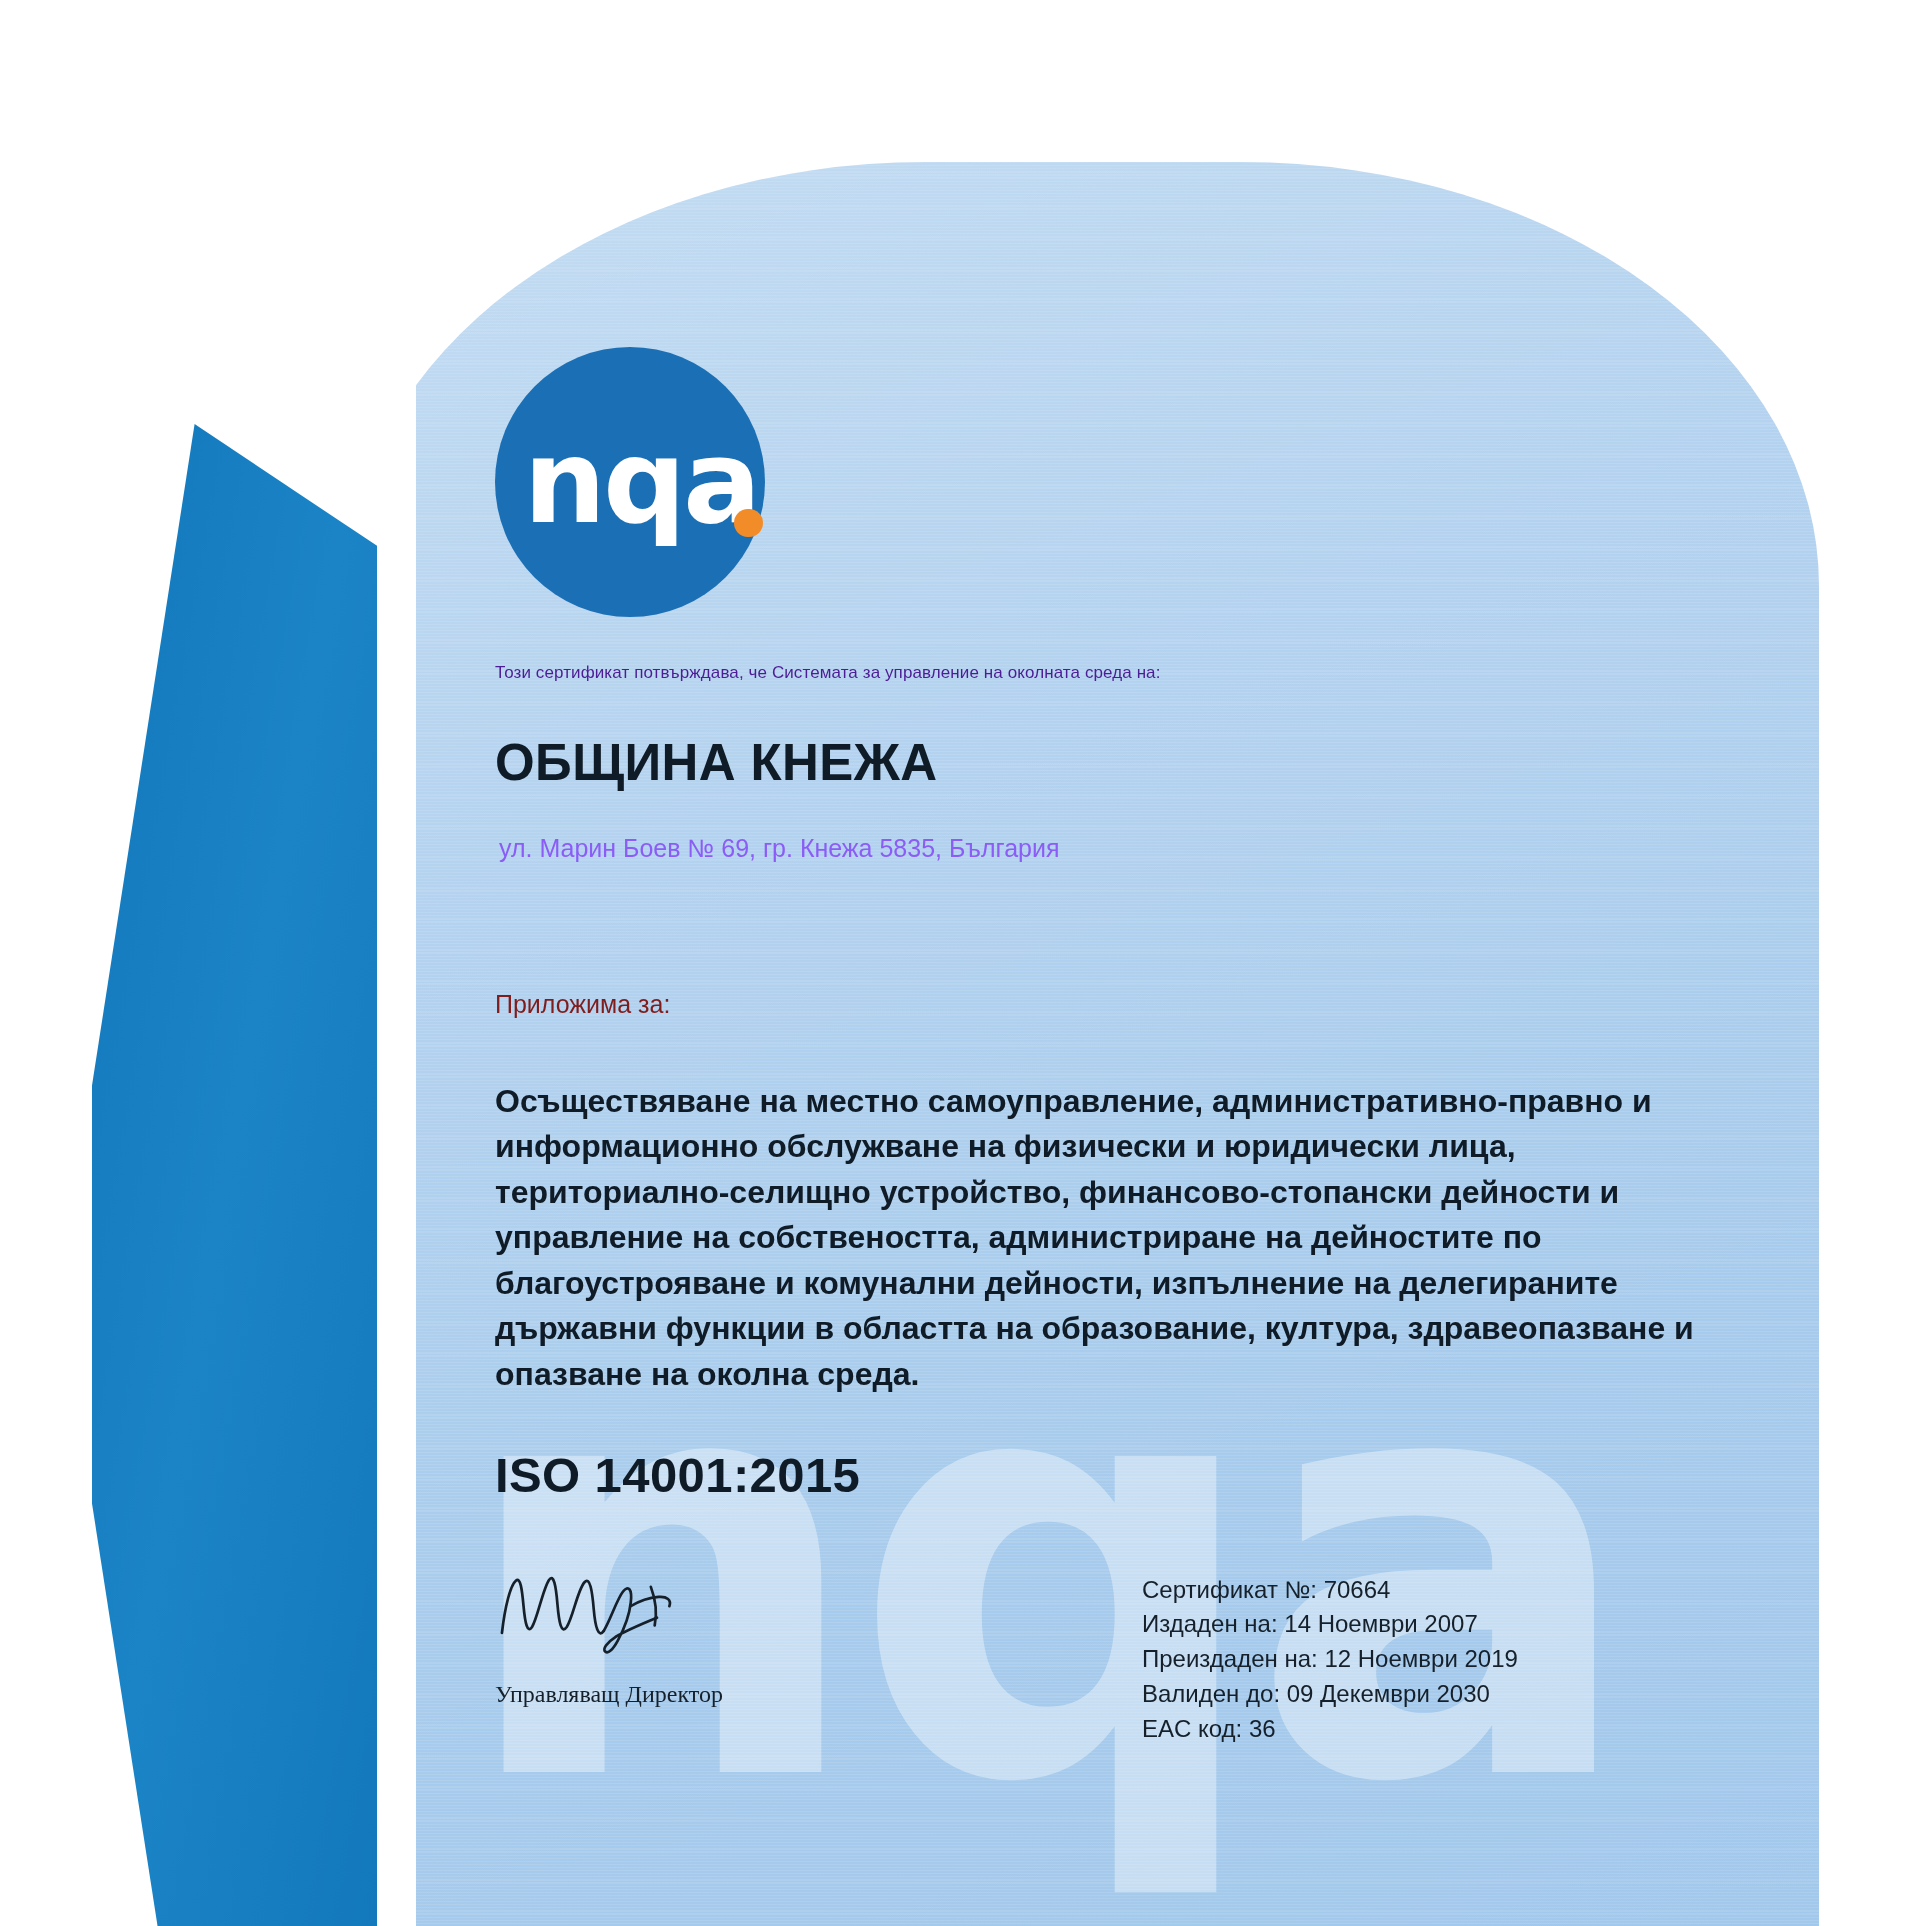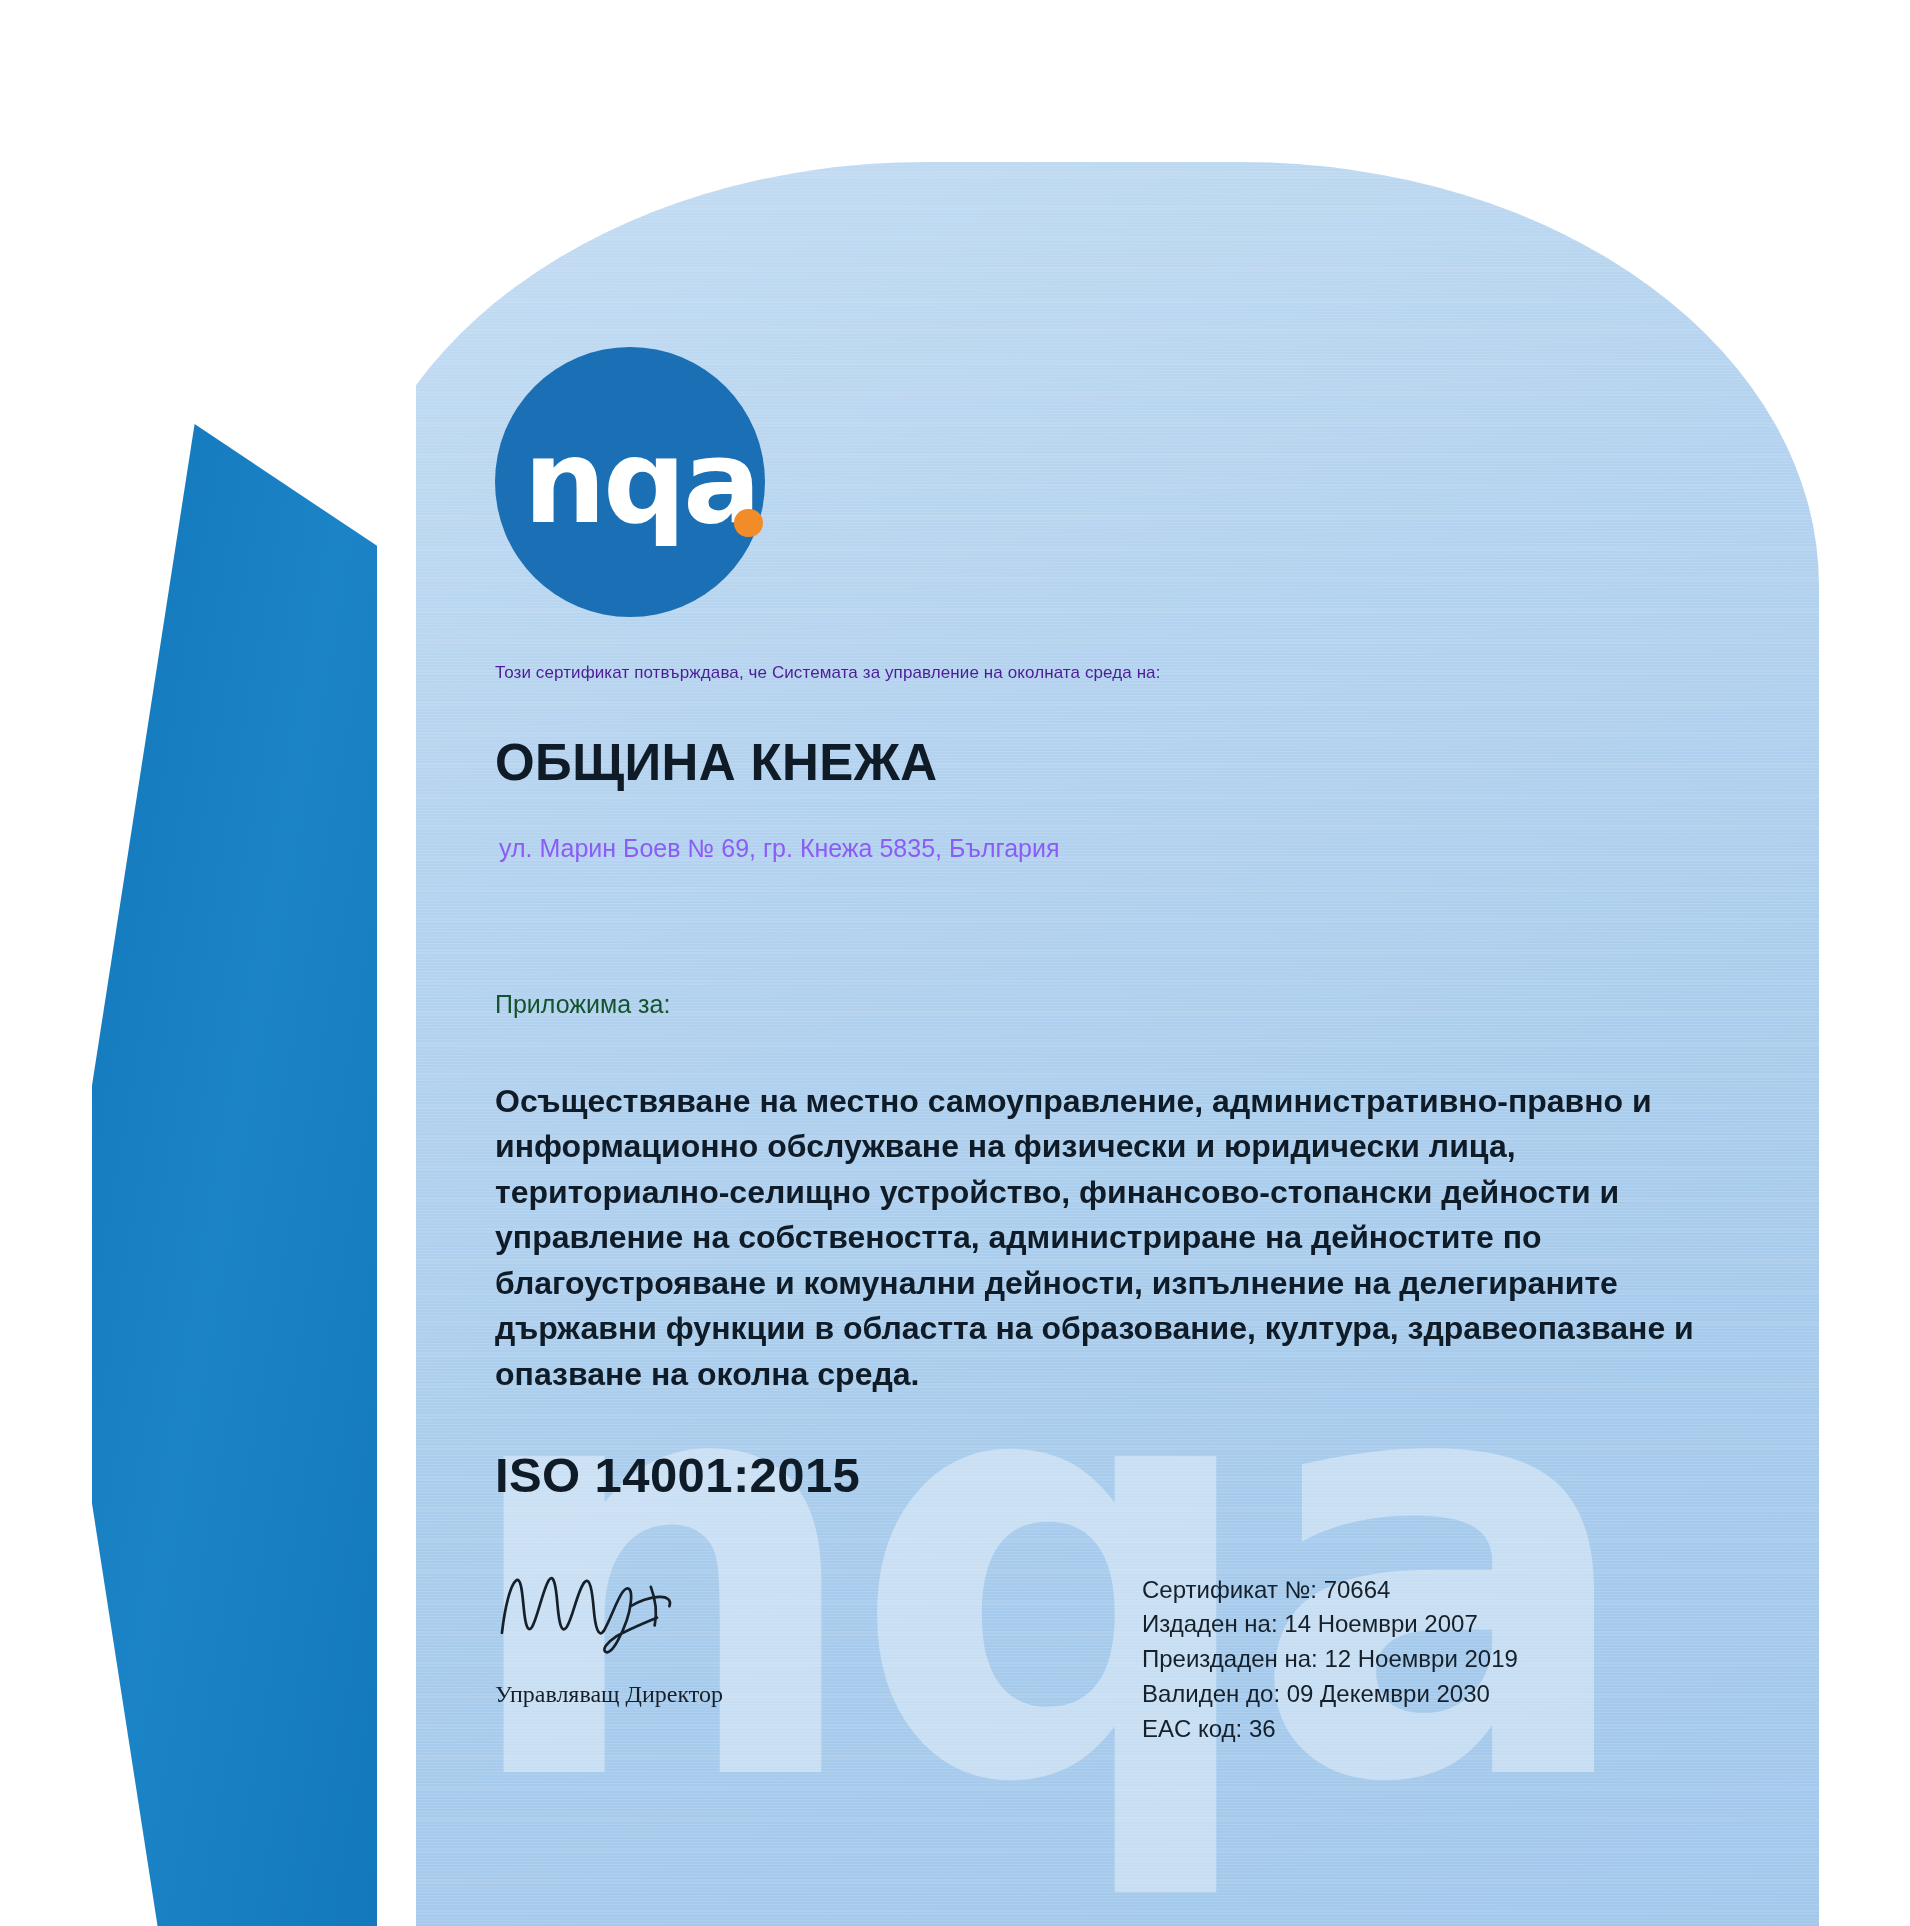--- a/index.html
+++ b/index.html
@@ -165,21 +165,21 @@
     margin: 0 0 42px 0;
     letter-spacing: 0.4px;
   }
   .org-addr {
     font-size: 25px;
     color: #8b5cf6;
     margin: 0 0 127px 4px;
   }
   .applies-label {
     font-size: 25px;
-    color: #14532d;
+    color: #7f1d1d;
     margin: 0 0 60px 0;
   }
   .scope {
     font-size: 32px;
     font-weight: 700;
     color: #0f1b26;
     line-height: 1.42;
     margin: 0 0 50px 0;
   }
   .audited {

